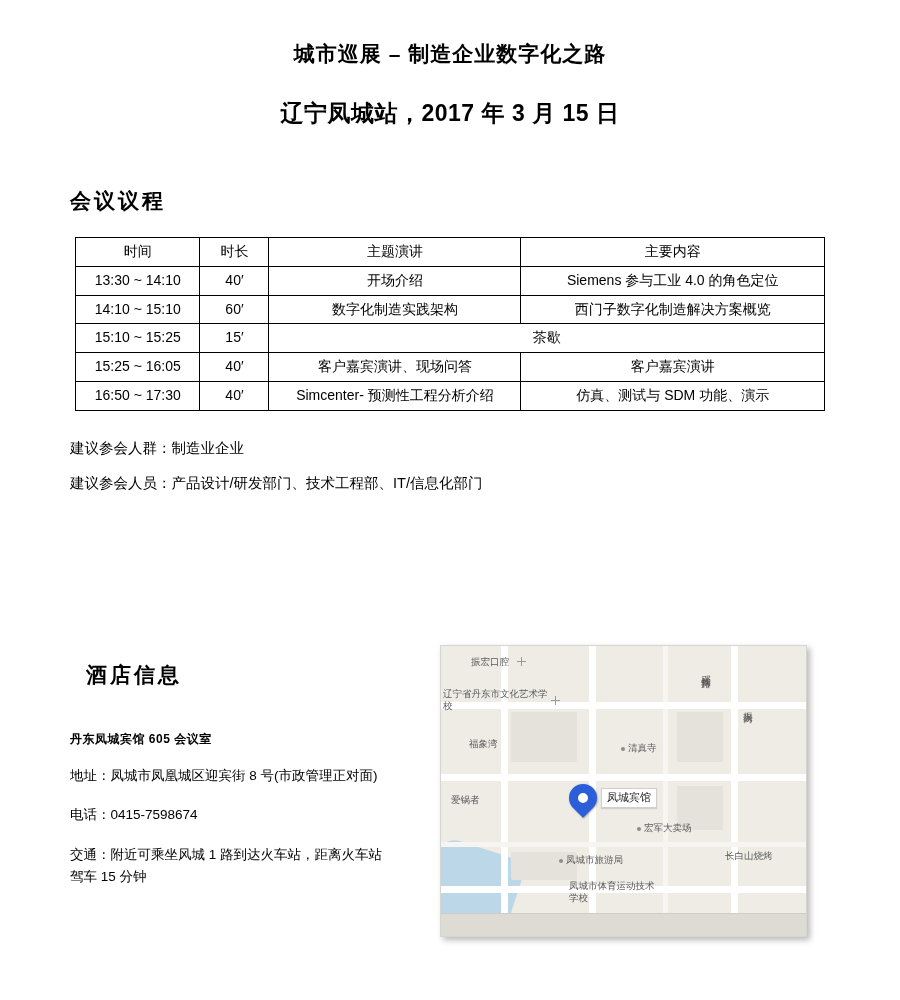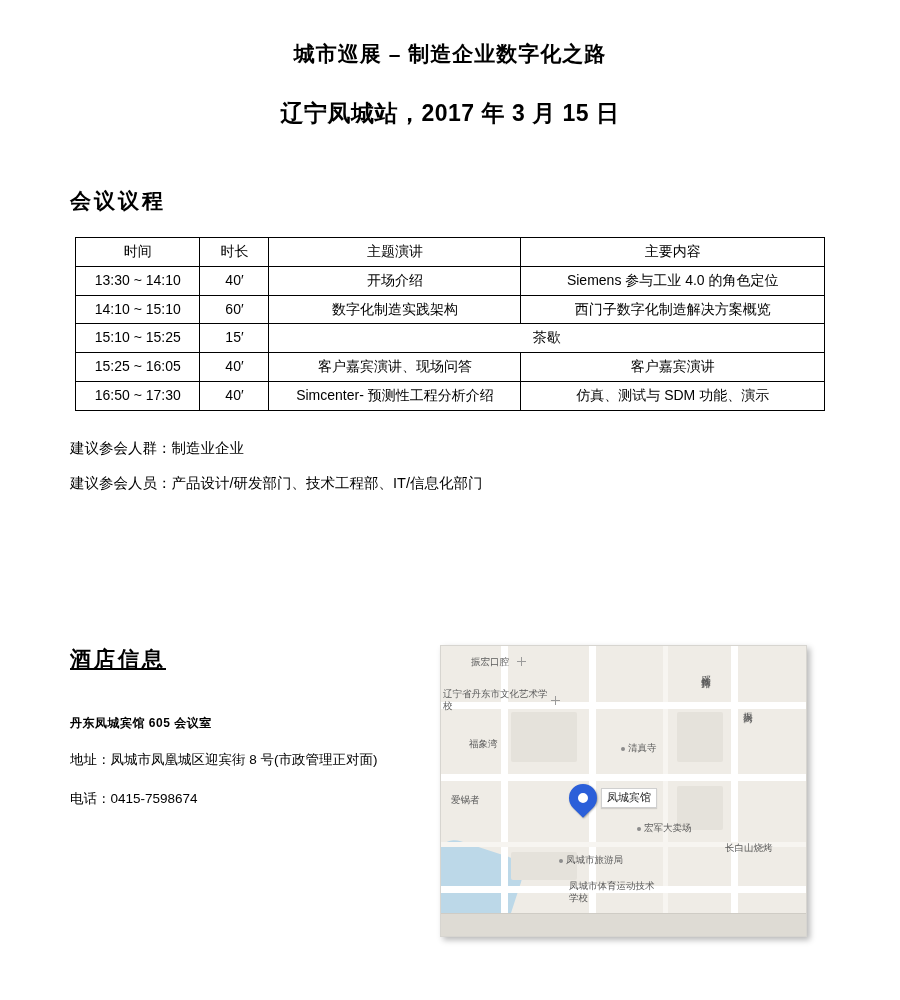--- a/index.html
+++ b/index.html
@@ -44,22 +44,21 @@
   .section-heading {
     font-size: 21px;
     font-weight: bold;
     letter-spacing: 3px;
     color: #000;
   }
   #agenda-heading {
     margin: 58px 0 0 70px;
   }
   #hotel-heading {
-    margin: 0;
-    text-decoration: underline;
+    margin: 16px;
   }
 
   
   .agenda-wrap {
     margin: 22px 16px 0 75px;
     width: 750px;
   }
   table.agenda {
     border-collapse: collapse;
     width: 750px;
@@ -282,20 +281,21 @@
   </div>
 
   <div id="note-1" class="note">建议参会人群：制造业企业</div>
   <div id="note-2" class="note">建议参会人员：产品设计/研发部门、技术工程部、IT/信息化部门</div>
 
   <div class="hotel-section">
     <div id="hotel-heading" class="section-heading">酒店信息</div>
     <div class="hotel-name">丹东凤城宾馆 605 会议室</div>
     <div class="hotel-line">地址：凤城市凤凰城区迎宾街 8 号(市政管理正对面)</div>
     <div class="hotel-line">电话：0415-7598674</div>
+    <div class="hotel-line multi">交通：附近可乘坐风城 1 路到达火车站，距离火车站驾车 15 分钟</div>
   </div>
 
   <div class="map-box">
     <div class="map-canvas">
       <div class="map-water"></div>
 
       <div class="map-road v" style="left:60px;"></div>
       <div class="map-road v" style="left:148px;"></div>
       <div class="map-road v thin" style="left:222px;width:5px;"></div>
       <div class="map-road v" style="left:290px;"></div>
@@ -321,21 +321,21 @@
       <div class="poi" style="left:180px;top:96px;"><span class="dot"></span><span>清真寺</span></div>
 
       <div class="poi" style="left:196px;top:176px;"><span class="dot"></span><span>宏军大卖场</span></div>
 
       <div class="poi" style="left:118px;top:208px;"><span class="dot"></span><span>凤城市旅游局</span></div>
 
       <div class="poi" style="left:128px;top:234px;width:90px;white-space:normal;line-height:1.25;">凤城市体育运动技术学校</div>
 
       <div class="poi vert" style="left:258px;top:22px;">邓铁梅路</div>
       <div class="poi vert" style="left:300px;top:58px;">振兴街</div>
-      <div class="poi" style="left:284px;top:196px;text-align:center;">长白山烧烤</div>
+      <div class="poi" style="left:284px;top:204px;text-align:center;">长白山烧烤</div>
 
       <div class="marker">
         <div class="pin"></div>
       </div>
       <div class="marker-label">凤城宾馆</div>
 
       <div class="map-strip"></div>
     </div>
   </div>
 

